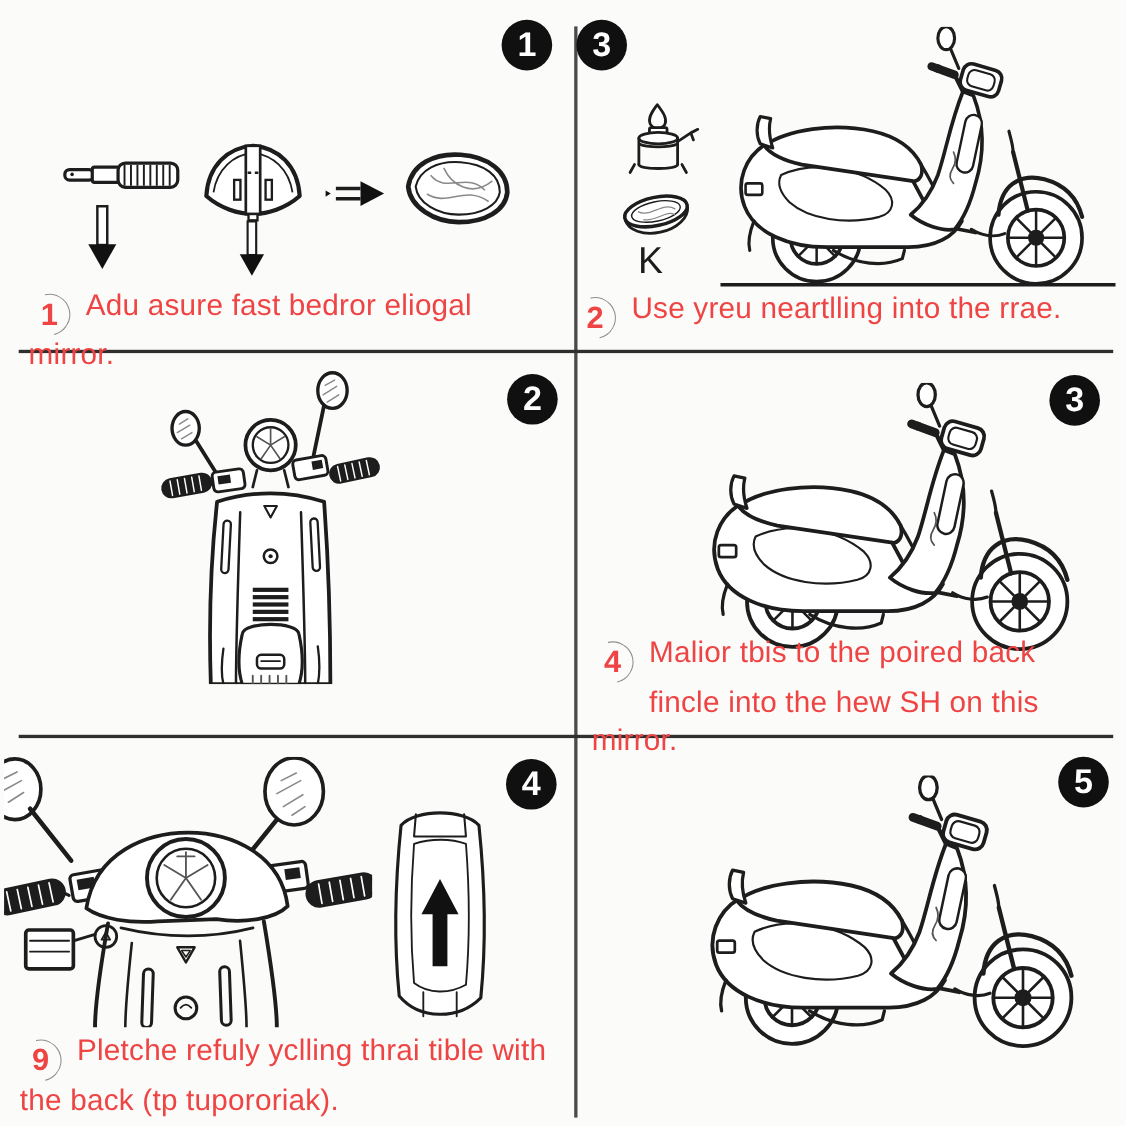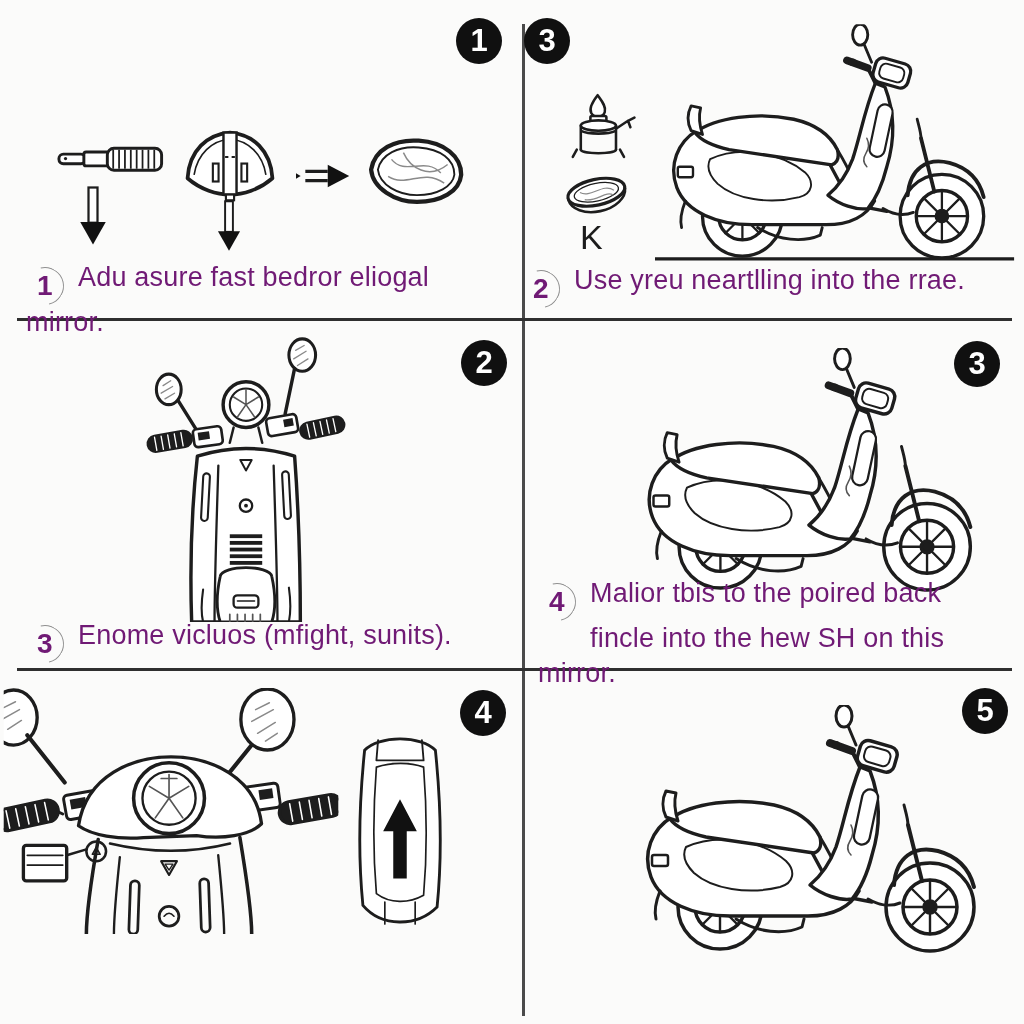--- a/index.html
+++ b/index.html
@@ -14,21 +14,21 @@
   .div-h{position:absolute;left:17px;width:995px;height:3px;background:#2f2f2f;}
   .div-h1{top:318px;}
   .div-h2{top:668px;}
   
   .badge{
     position:absolute;width:46px;height:46px;border-radius:50%;
     background:#101010;color:#fff;display:flex;align-items:center;justify-content:center;
     font-size:31px;font-weight:bold;
   }
   
-  .caption{position:absolute;font-size:27px;line-height:35px;color:#701a75;letter-spacing:.2px;}
+  .caption{position:absolute;font-size:27px;line-height:35px;color:#ef4444;letter-spacing:.2px;}
   .stepnum{
     position:relative;display:inline-flex;align-items:center;justify-content:center;
     width:38px;height:38px;margin-right:14px;vertical-align:-9px;
     font-weight:bold;font-size:28px;
   }
   .stepnum::before{
     content:"";position:absolute;inset:0;border-radius:50%;
     border:1.7px solid #8f8f8f;border-left-color:transparent;border-bottom-color:transparent;
     transform:rotate(32deg);
   }
@@ -308,23 +308,20 @@
   <div class="caption" style="left:522px;top:263px;width:480px;">
     <span class="stepnum">2</span><span>Use yreu neartlling into the rrae.</span>
   </div>
 
   <div class="badge" style="left:461px;top:340px;">2</div>
 
   <svg class="abs" style="left:143px;top:336px;" width="206" height="286" viewBox="0 0 210 300">
     <use href="#sym-scooter-front" width="210" height="300"></use>
   </svg>
 
-  <div class="caption" style="left:26px;top:618px;width:480px;">
-    <span class="stepnum">3</span><span>Enome vicluos (mfight, sunits).</span>
-  </div>
 
   <div class="badge" style="left:954px;top:341px;">3</div>
 
   <svg class="abs" style="left:602px;top:348px;" width="410" height="246" viewBox="0 0 400 250">
     <use href="#sym-scooter-side" width="400" height="250"></use>
   </svg>
 
   <div class="caption" style="left:538px;top:576px;width:480px;">
     <span class="stepnum">4</span><span>Malior tbis to the poired back</span>
     <br><span class="cap-indent">fincle into the hew SH on this mirror.</span>
@@ -333,20 +330,24 @@
   <div class="badge" style="left:460px;top:690px;">4</div>
 
   <svg class="abs" style="left:2px;top:688px;" width="338" height="246" viewBox="0 0 340 250">
     <use href="#sym-handlebar-closeup" width="340" height="250"></use>
   </svg>
 
   <svg class="abs" style="left:341px;top:708px;" width="118" height="238" viewBox="0 0 140 250">
     <use href="#sym-cover" width="140" height="250"></use>
   </svg>
 
+  <div class="caption" style="left:18px;top:938px;width:500px;">
+    <span class="stepnum">9</span><span>Pletche refuly yclling thrai tible with</span>
+    <br><span>the back (tp tupororiak).</span>
+  </div>
 
   <div class="badge" style="left:962px;top:688px;">5</div>
 
   <svg class="abs" style="left:608px;top:700px;" width="400" height="260" viewBox="0 0 400 250">
     <use href="#sym-scooter-side" width="400" height="250"></use>
   </svg>
 
 
 </div>
 

